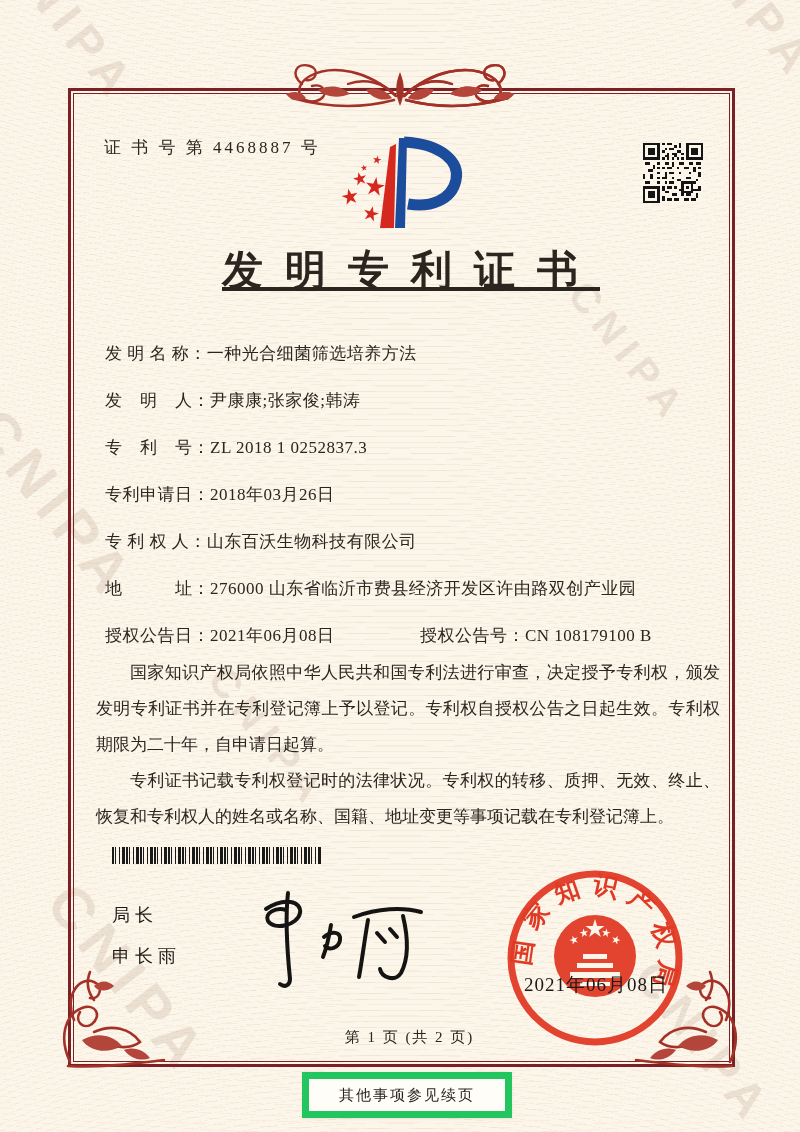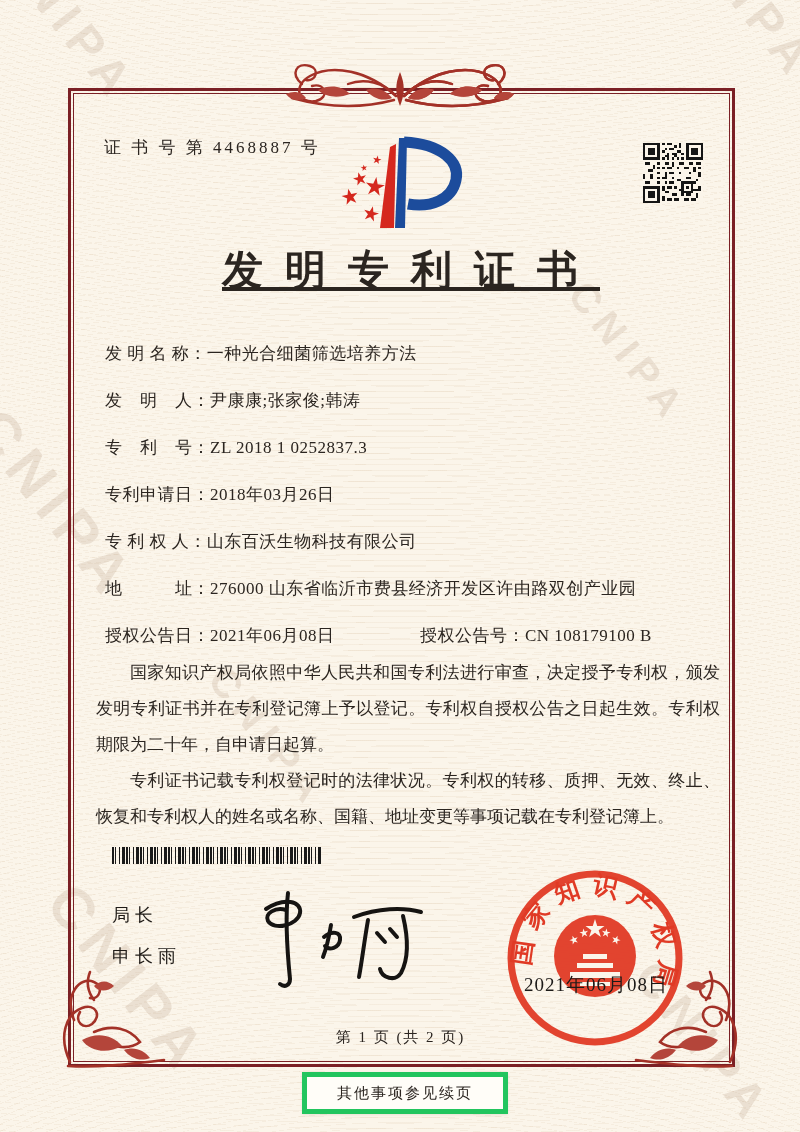--- a/index.html
+++ b/index.html
@@ -36,24 +36,24 @@
       #1a1a1a 3px 4px, transparent 4px 7px,
       #1a1a1a 7px 8px, transparent 8px 10px,
       #1a1a1a 10px 13px, transparent 13px 14px);}
   .officer{position:absolute;left:112px;top:903px;font-family:Liberation Mono, monospace;
            font-size:18px;letter-spacing:5px;color:#1f1b17;}
   .officer div{margin-bottom:17px;}
   .sig{position:absolute;left:228px;top:885px;}
   .seal{position:absolute;left:500px;top:866px;}
   .seal-date{position:absolute;left:498px;top:972px;width:196px;text-align:center;
              font-size:19px;letter-spacing:1px;color:#1c1a18;}
-  .page-info{position:absolute;left:67px;top:1028px;width:667px;text-align:center;
+  .page-info{position:absolute;left:76px;top:1028px;width:667px;text-align:center;
              font-size:15px;letter-spacing:2px;}
   .cont-note{position:absolute;left:302px;top:1072px;width:196px;height:32px;line-height:32px;
-             background:#fffdf8;border:5px solid #22c55e;text-align:center;font-size:15px;
+             background:#fffdf8;border:7px solid #22c55e;text-align:center;font-size:15px;
              letter-spacing:2px;box-shadow:0 1px 2px rgba(120,90,60,0.12);}
   .orn{position:absolute;}
 </style>
 </head>
 <body>
 
 <div class="page">
   <div class="texture"></div>
 
   <div class="wm m" style="left:-28px;top:-8px;">CNIPA</div>

